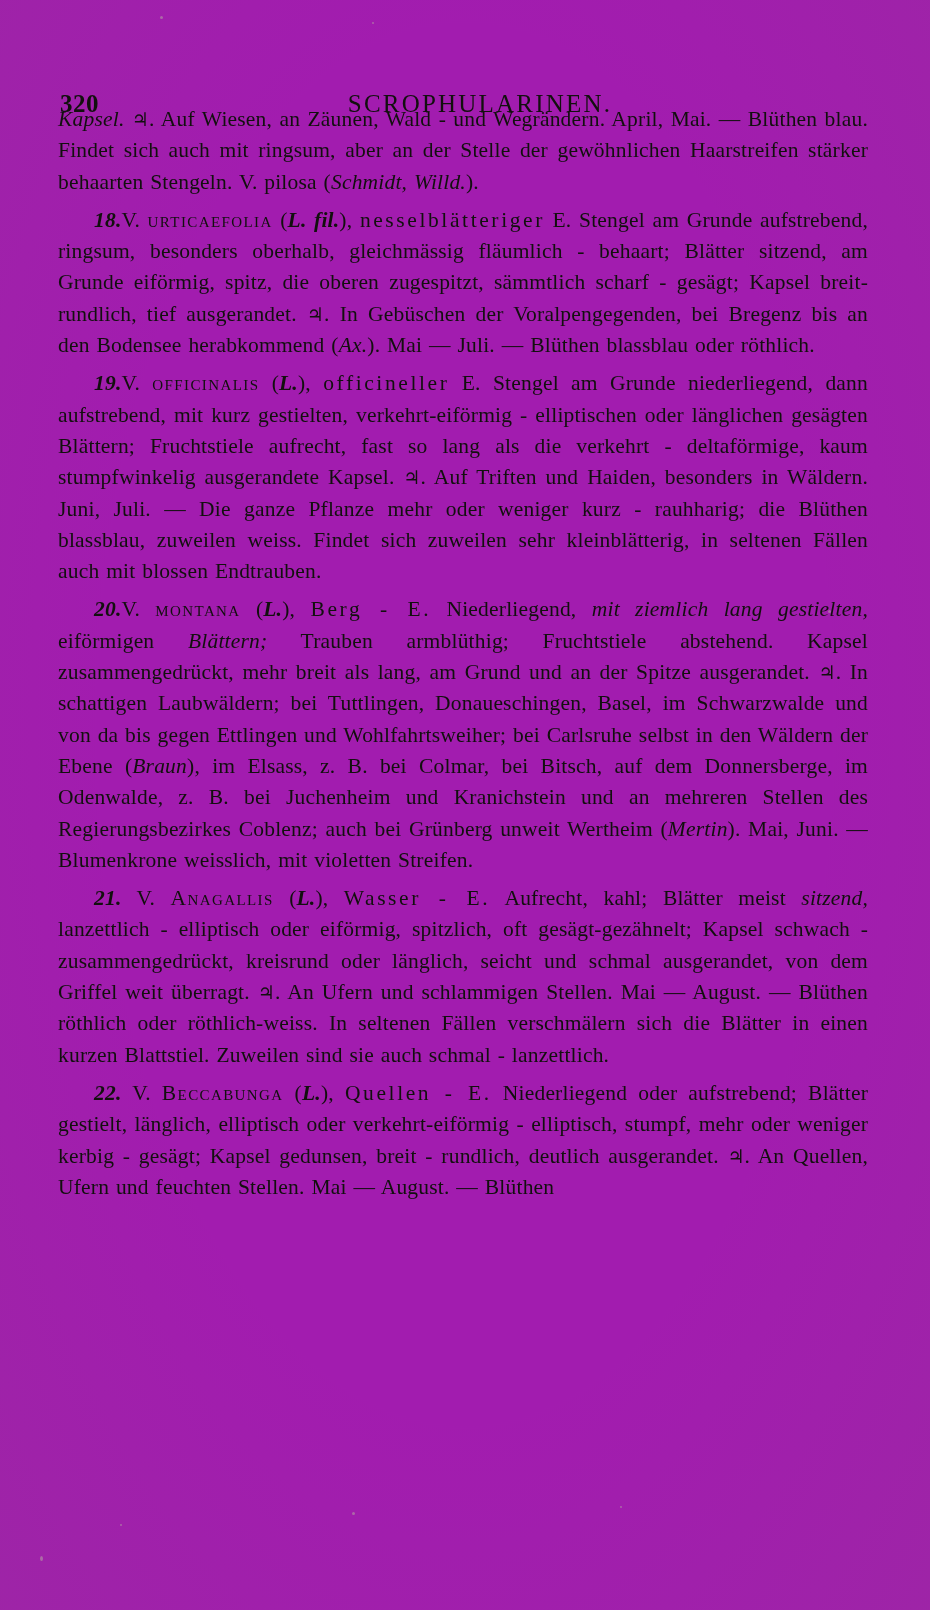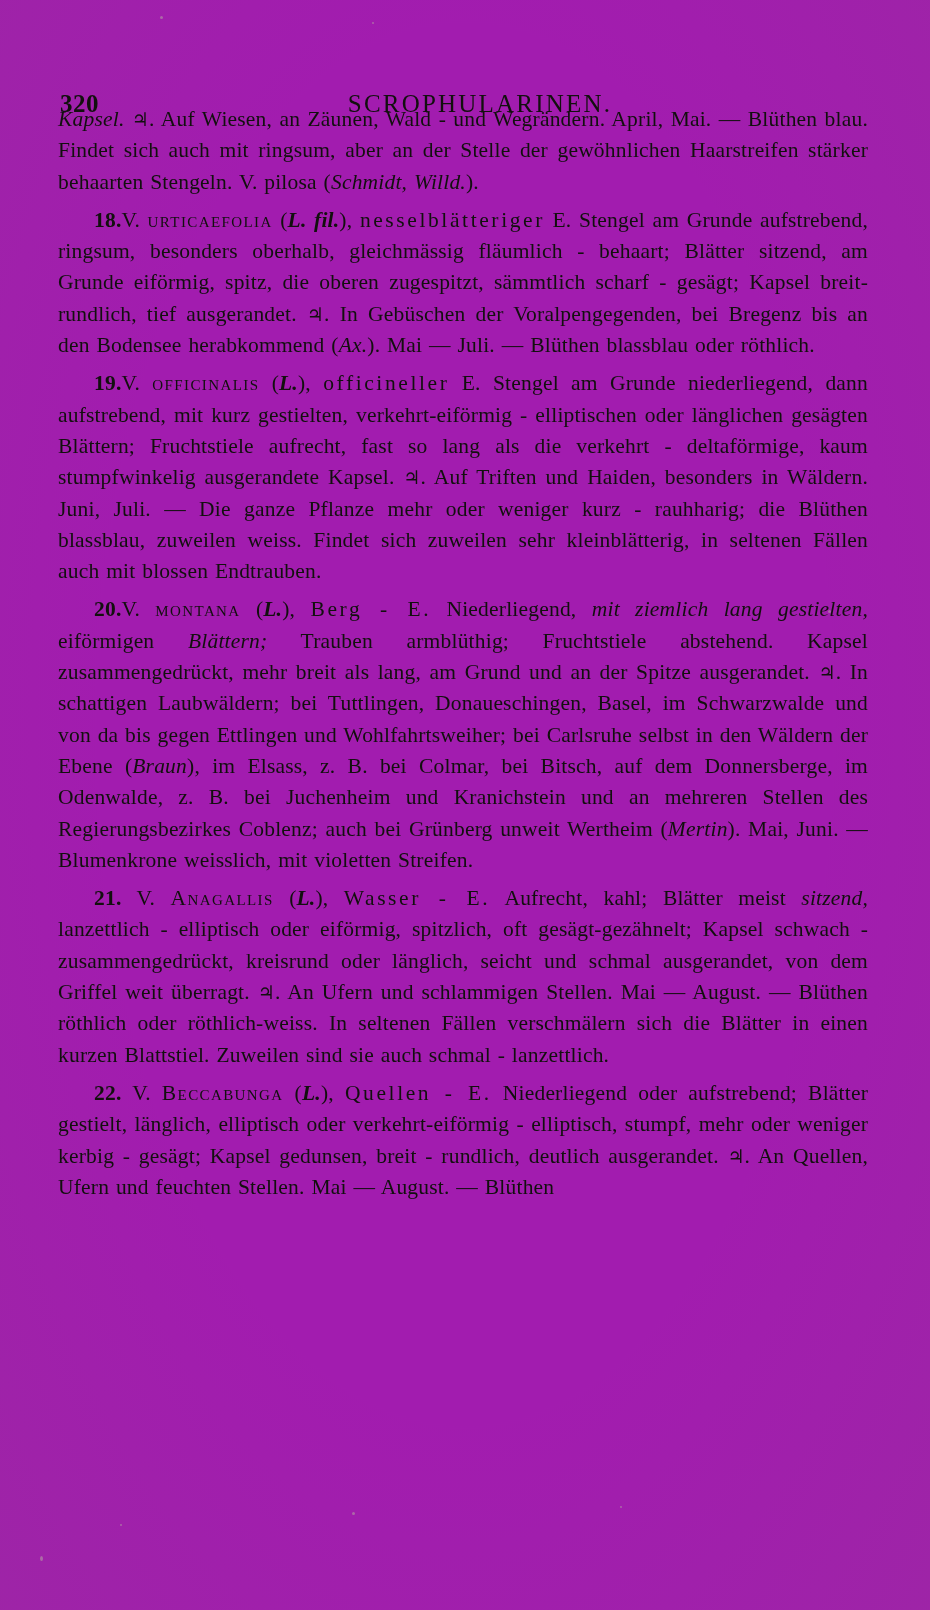--- a/index.html
+++ b/index.html
@@ -82,20 +82,21 @@
   }
   i, .it {
     font-style: italic;
   }
   .sc {
     font-variant: small-caps;
     letter-spacing: 1.4px;
   }
   .b {
     font-weight: bold;
+    font-style: italic;
   }
   .sp {
     letter-spacing: 2.6px;
     font-family: Liberation Serif, serif;
   }
   .perennial {
     font-family: "DejaVu Sans", sans-serif;
     font-size: 19px;
   }
   

